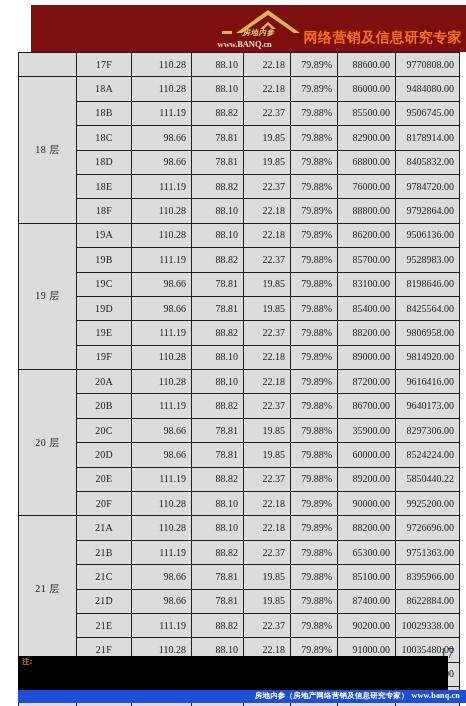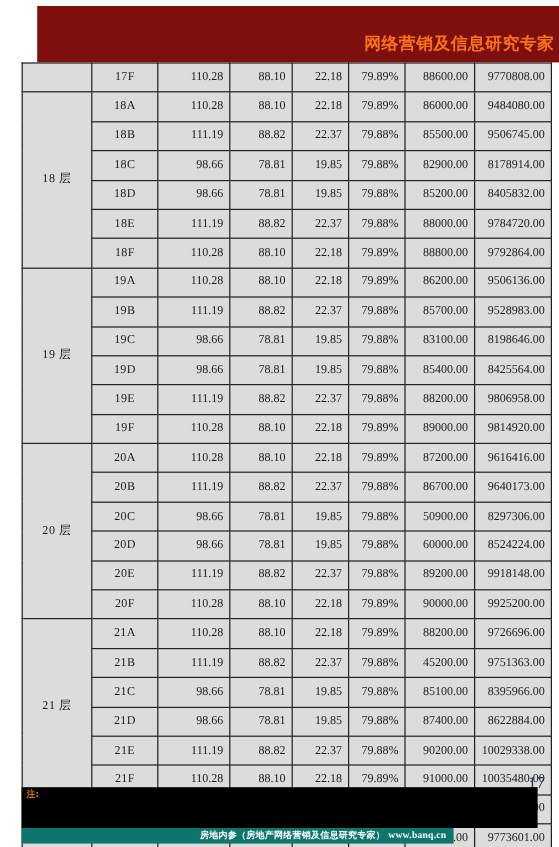--- a/index.html
+++ b/index.html
@@ -131,22 +131,22 @@
     font-weight: bold;
     color: #f0a23c;
     line-height: 1.25;
     padding-left: 10px;
     white-space: nowrap;
   }
   .note-line.second { color: #f4f0e8; }
   .brandbar {
     position: absolute;
     left: 18px; top: 690px;
-    width: 360px; height: 13px;
-    background: #0f766e;
+    width: 448px; height: 13px;
+    background: #1d4ed8;
   }
   .brandbar-text {
     position: absolute;
     right: 6px; top: 1px;
     font-family: "DejaVu Sans", sans-serif;
     font-size: 7.5px;
     font-weight: bold;
     color: #ffffff;
     white-space: nowrap;
     letter-spacing: .2px;
@@ -158,20 +158,29 @@
     letter-spacing: .2px;
   }
 </style>
 </head>
 <body>
 
 <div id="page">
 
   <div class="header-band">
     <div class="logo-wrap">
+      <div class="logo-mark">
+        <svg width="88" height="42" viewBox="0 0 88 42" xmlns="http://www.w3.org/2000/svg">
+          <path d="M6 26 L16 26 L16 23 L6 23 Z" fill="#d9b35c"></path>
+          <path d="M20 25 L52 2 L84 25 L78 25 L52 7 L26 25 Z" fill="#d9b35c"></path>
+          <path d="M44 21 L52 14 L60 21 L56 21 L52 17 L48 21 Z" fill="#d9b35c"></path>
+        </svg>
+        <div class="logo-cn-small">房地内参</div>
+        <div class="logo-url">www.BANQ.cn</div>
+      </div>
       <div class="logo-tag">网络营销及信息研究专家</div>
     </div>
   </div>
 
   <div class="table-wrap">
     <table class="data">
       <colgroup>
         <col style="width:58px">
         <col style="width:55px">
         <col style="width:60px">
@@ -219,30 +228,30 @@
             <td class="num">79.88%</td>
             <td class="num">82900.00</td>
             <td class="num">8178914.00</td>
           </tr>
           <tr>
             <td class="unit">18D</td>
             <td class="num">98.66</td>
             <td class="num">78.81</td>
             <td class="num">19.85</td>
             <td class="num">79.88%</td>
-            <td class="num">85200.00</td>
+            <td class="num">68800.00</td>
             <td class="num">8405832.00</td>
           </tr>
           <tr>
             <td class="unit">18E</td>
             <td class="num">111.19</td>
             <td class="num">88.82</td>
             <td class="num">22.37</td>
             <td class="num">79.88%</td>
-            <td class="num">88000.00</td>
+            <td class="num">76000.00</td>
             <td class="num">9784720.00</td>
           </tr>
           <tr>
             <td class="unit">18F</td>
             <td class="num">110.28</td>
             <td class="num">88.10</td>
             <td class="num">22.18</td>
             <td class="num">79.89%</td>
             <td class="num">88800.00</td>
             <td class="num">9792864.00</td>
@@ -320,40 +329,40 @@
             <td class="num">79.88%</td>
             <td class="num">86700.00</td>
             <td class="num">9640173.00</td>
           </tr>
           <tr>
             <td class="unit">20C</td>
             <td class="num">98.66</td>
             <td class="num">78.81</td>
             <td class="num">19.85</td>
             <td class="num">79.88%</td>
-            <td class="num">50900.00</td>
+            <td class="num">35900.00</td>
             <td class="num">8297306.00</td>
           </tr>
           <tr>
             <td class="unit">20D</td>
             <td class="num">98.66</td>
             <td class="num">78.81</td>
             <td class="num">19.85</td>
             <td class="num">79.88%</td>
             <td class="num">60000.00</td>
             <td class="num">8524224.00</td>
           </tr>
           <tr>
             <td class="unit">20E</td>
             <td class="num">111.19</td>
             <td class="num">88.82</td>
             <td class="num">22.37</td>
             <td class="num">79.88%</td>
             <td class="num">89200.00</td>
-            <td class="num">9918148.00</td>
+            <td class="num">5850440.22</td>
           </tr>
           <tr>
             <td class="unit">20F</td>
             <td class="num">110.28</td>
             <td class="num">88.10</td>
             <td class="num">22.18</td>
             <td class="num">79.89%</td>
             <td class="num">90000.00</td>
             <td class="num">9925200.00</td>
           </tr>
@@ -366,21 +375,21 @@
             <td class="num">79.89%</td>
             <td class="num">88200.00</td>
             <td class="num">9726696.00</td>
           </tr>
           <tr>
             <td class="unit">21B</td>
             <td class="num">111.19</td>
             <td class="num">88.82</td>
             <td class="num">22.37</td>
             <td class="num">79.88%</td>
-            <td class="num">45200.00</td>
+            <td class="num">65300.00</td>
             <td class="num">9751363.00</td>
           </tr>
           <tr>
             <td class="unit">21C</td>
             <td class="num">98.66</td>
             <td class="num">78.81</td>
             <td class="num">19.85</td>
             <td class="num">79.88%</td>
             <td class="num">85100.00</td>
             <td class="num">8395966.00</td>

